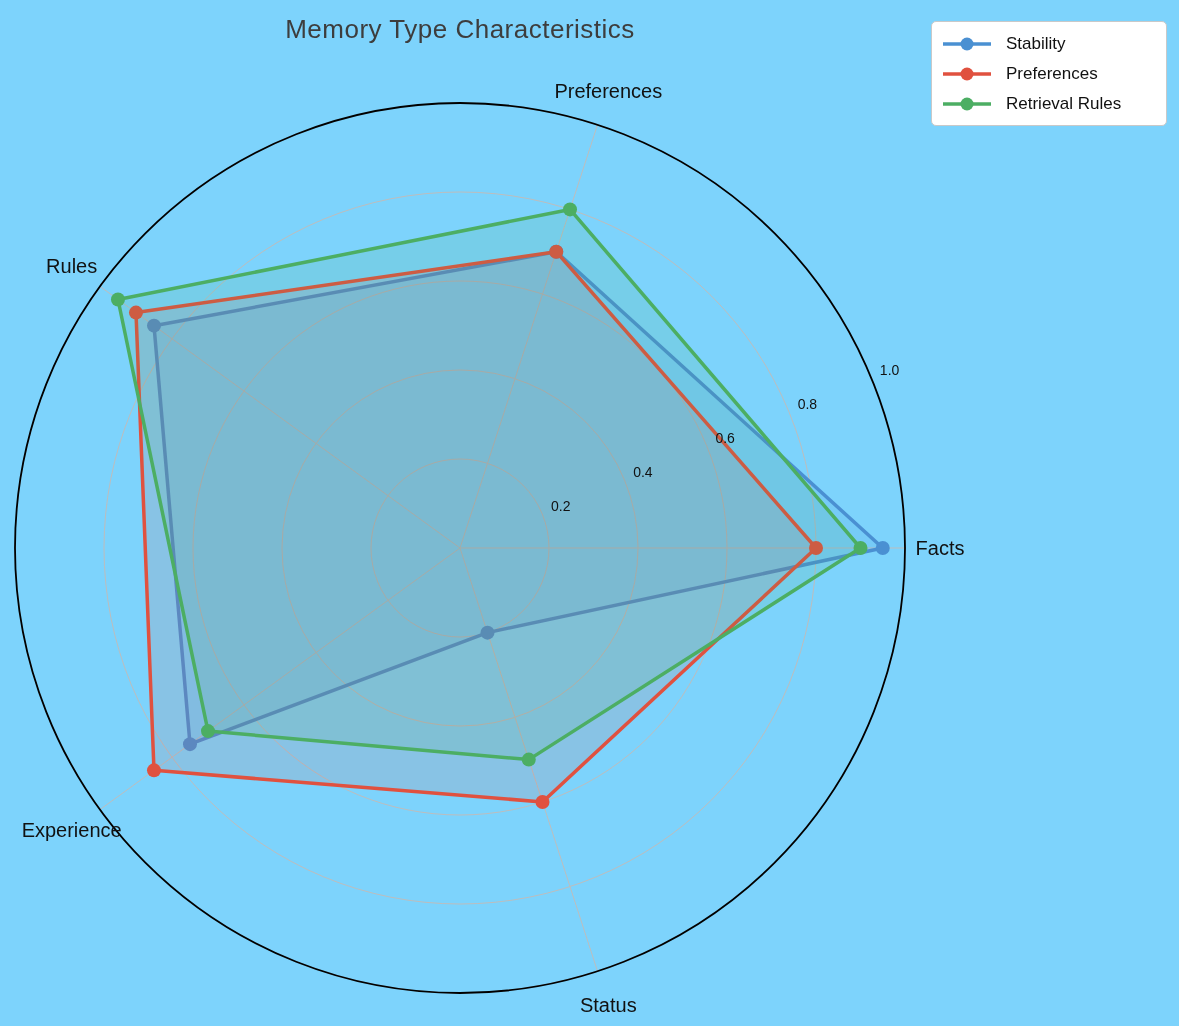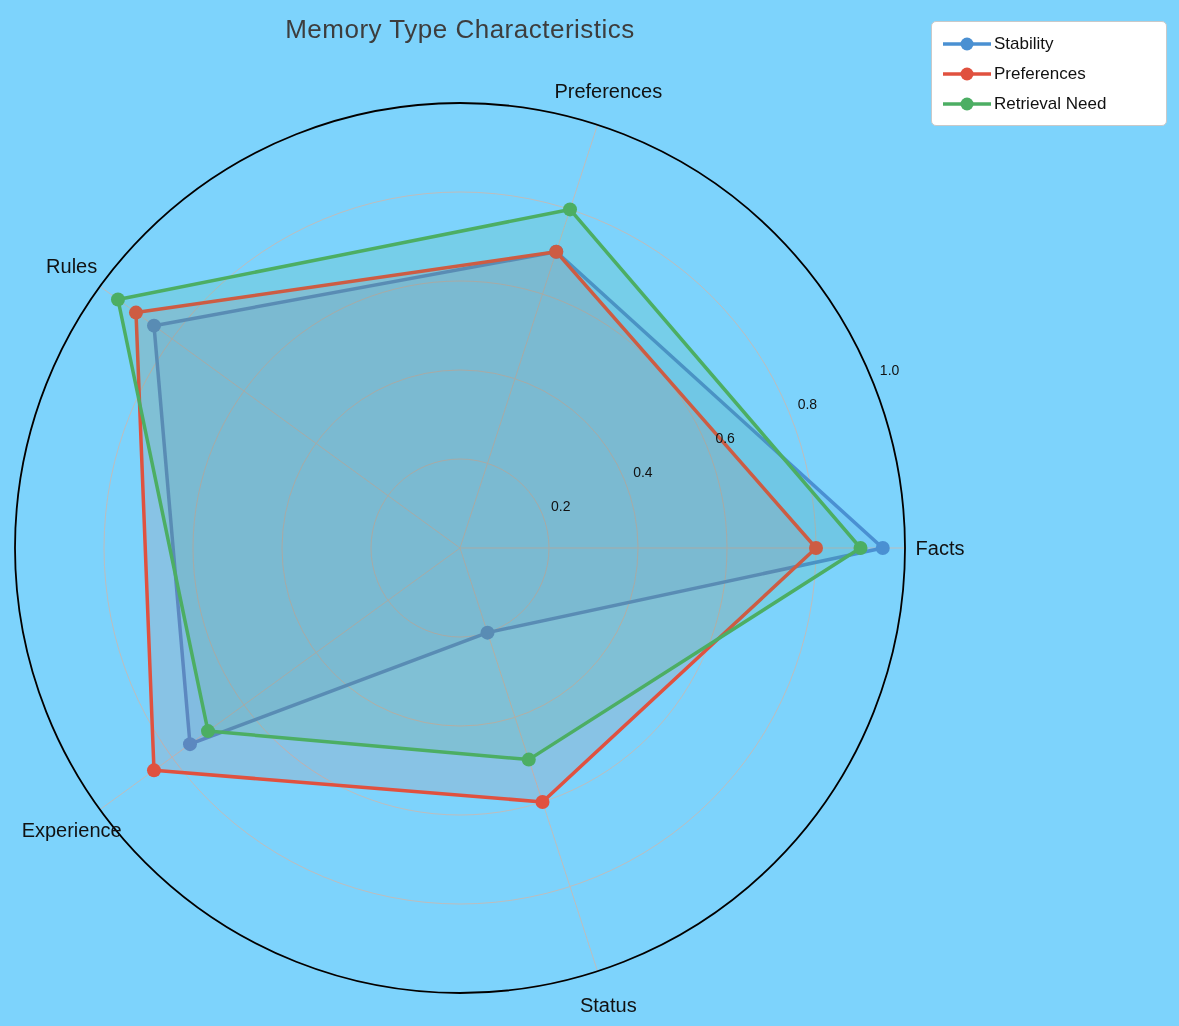--- a/index.html
+++ b/index.html
@@ -41,21 +41,21 @@
     border: 1px solid #c9c9c9;
     border-radius: 5px;
     padding: 9px 10px 9px 9px;
     display: flex;
     flex-direction: column;
     gap: 5px;
   }
   .legend-item {
     display: flex;
     align-items: center;
-    gap: 1px;
+    gap: 13px;
     height: 25px;
   }
   .legend-item span.legend-label {
     font-size: 17px;
     color: #111111;
     white-space: nowrap;
   }
   svg text {
     font-family: "Liberation Sans", sans-serif;
   }
@@ -121,16 +121,16 @@
           <line x1="2" x2="50" y1="8" y2="8" stroke="#e0513f" stroke-width="3.5"></line>
           <circle cx="26" cy="8" r="6.5" fill="#e0513f"></circle>
         </svg>
         <span class="legend-label">Preferences</span>
       </div>
       <div class="legend-item">
         <svg width="52" height="16">
           <line x1="2" x2="50" y1="8" y2="8" stroke="#4cae63" stroke-width="3.5"></line>
           <circle cx="26" cy="8" r="6.5" fill="#4cae63"></circle>
         </svg>
-        <span class="legend-label">Retrieval Need</span>
+        <span class="legend-label">Retrieval Rules</span>
       </div>
     </div>
 </div>
 
 </body></html>

